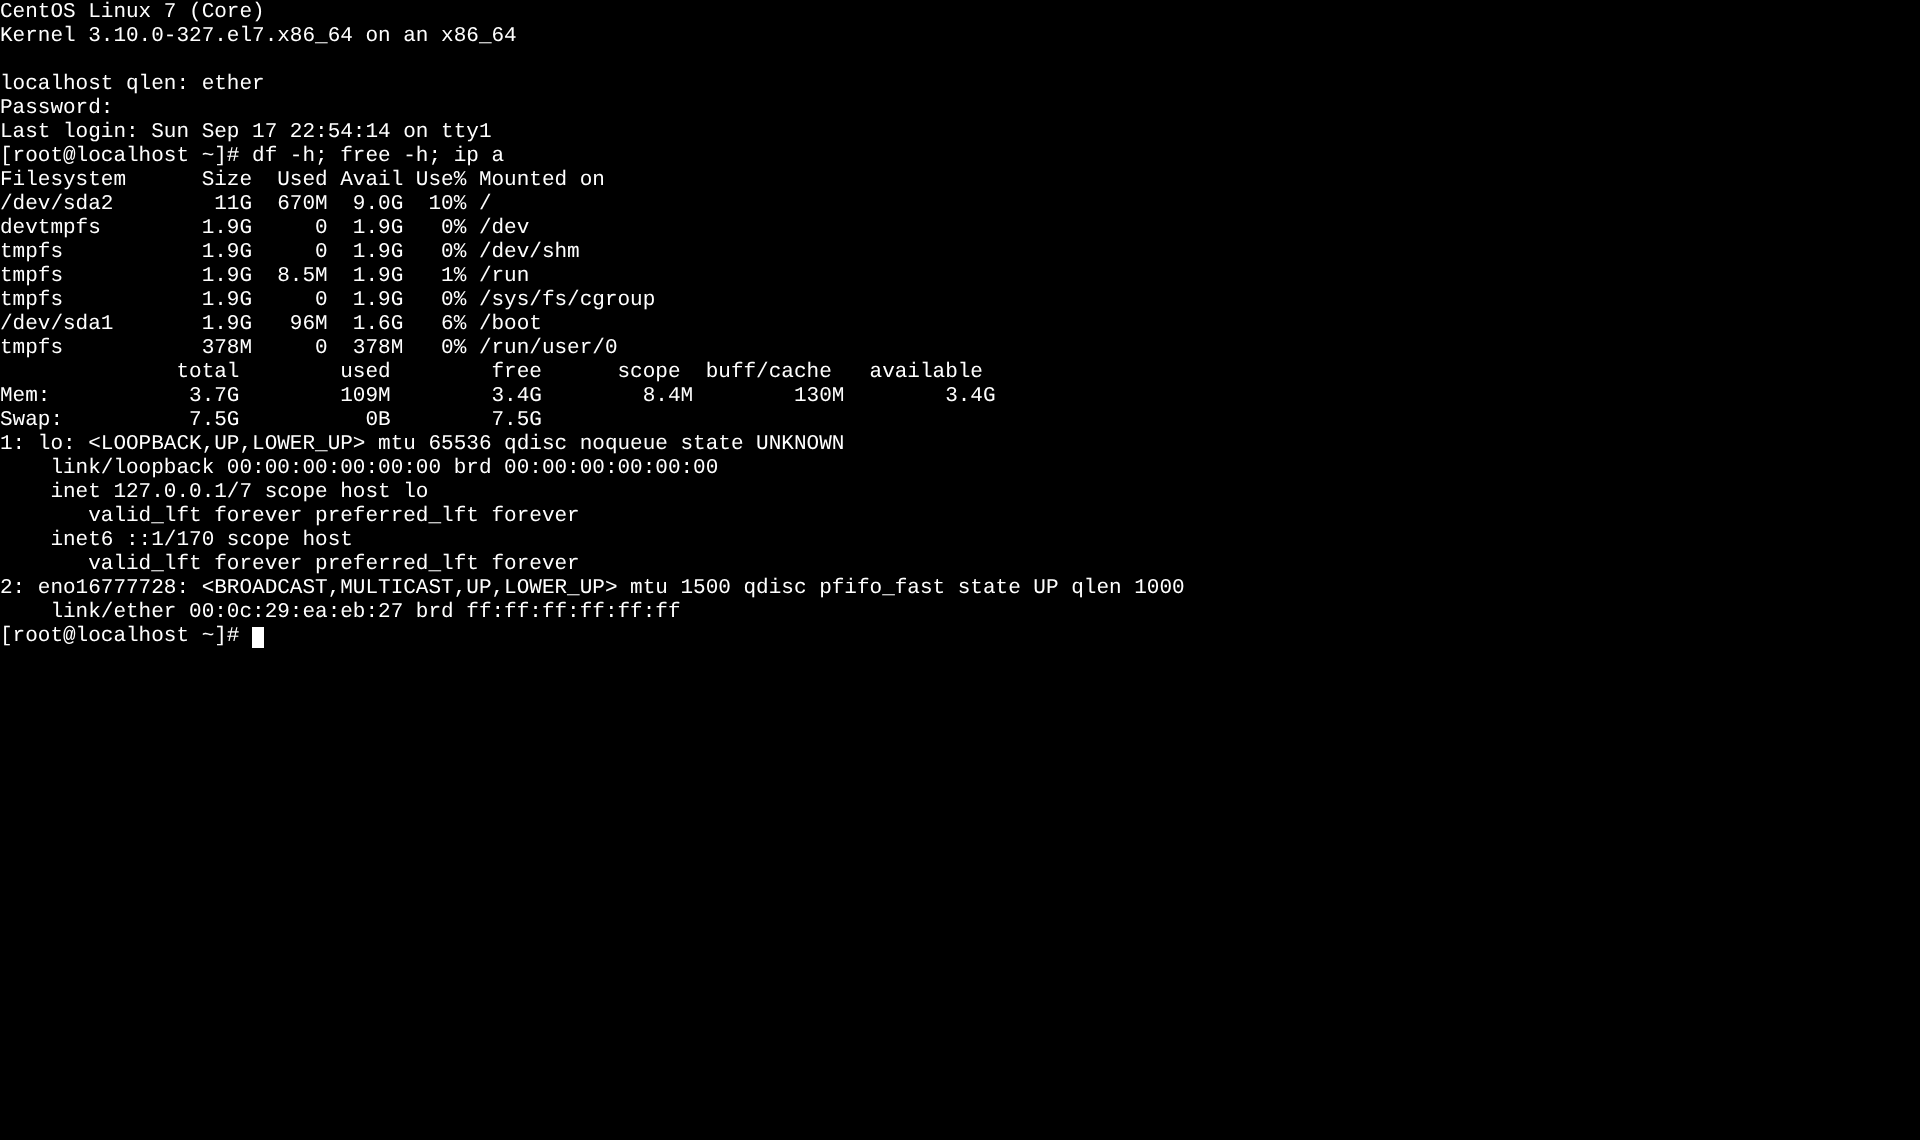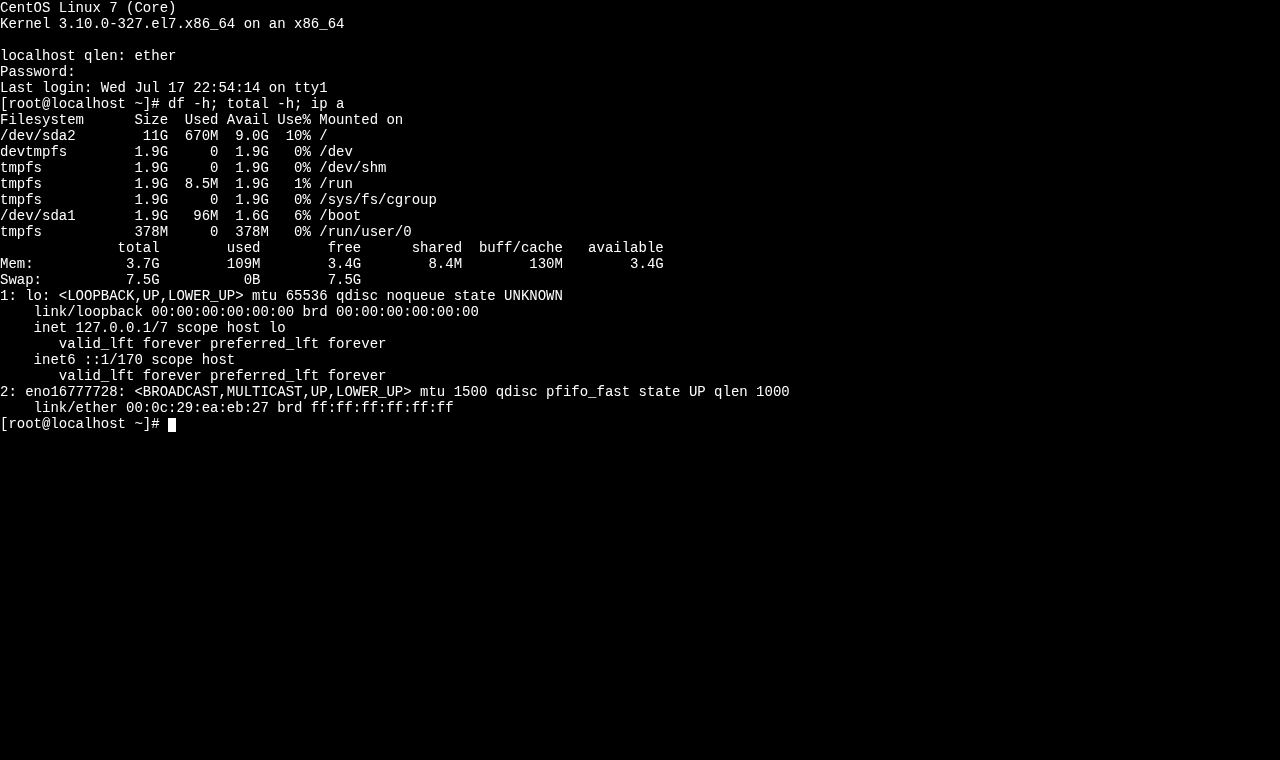--- a/index.html
+++ b/index.html
@@ -29,31 +29,31 @@
   }
 </style>
 </head>
 <body>
 
 <pre class="term"><span>CentOS Linux 7 (Core)</span>
 <span>Kernel 3.10.0-327.el7.x86_64 on an x86_64</span>
 
 <span>localhost qlen: </span><span>ether</span>
 <span>Password:</span>
-<span>Last login: Wed Jul 17 22:54:14 on tty1</span>
-<span>[root@localhost ~]# </span><span>df -h; total -h; ip a</span>
+<span>Last login: Sun Sep 17 22:54:14 on tty1</span>
+<span>[root@localhost ~]# </span><span>df -h; free -h; ip a</span>
 <span>Filesystem      Size  Used Avail Use% Mounted on</span>
 <span>/dev/sda2        11G  670M  9.0G  10% /</span>
 <span>devtmpfs        1.9G     0  1.9G   0% /dev</span>
 <span>tmpfs           1.9G     0  1.9G   0% /dev/shm</span>
 <span>tmpfs           1.9G  8.5M  1.9G   1% /run</span>
 <span>tmpfs           1.9G     0  1.9G   0% /sys/fs/cgroup</span>
 <span>/dev/sda1       1.9G   96M  1.6G   6% /boot</span>
 <span>tmpfs           378M     0  378M   0% /run/user/0</span>
-<span>              total        used        free      shared  buff/cache   available</span>
+<span>              total        used        free      scope  buff/cache   available</span>
 <span>Mem:           3.7G        109M        3.4G        8.4M        130M        3.4G</span>
 <span>Swap:          7.5G          0B        7.5G</span>
 <span>1: lo: &lt;LOOPBACK,UP,LOWER_UP&gt; mtu 65536 qdisc noqueue state UNKNOWN </span>
 <span>    link/loopback 00:00:00:00:00:00 brd 00:00:00:00:00:00</span>
 <span>    inet 127.0.0.1/7 scope host lo</span>
 <span>       valid_lft forever preferred_lft forever</span>
 <span>    inet6 ::1/170 scope host </span>
 <span>       valid_lft forever preferred_lft forever</span>
 <span>2: eno16777728: &lt;BROADCAST,MULTICAST,UP,LOWER_UP&gt; mtu 1500 qdisc pfifo_fast state UP qlen 1000</span>
 <span>    link/ether 00:0c:29:ea:eb:27 brd ff:ff:ff:ff:ff:ff</span>

